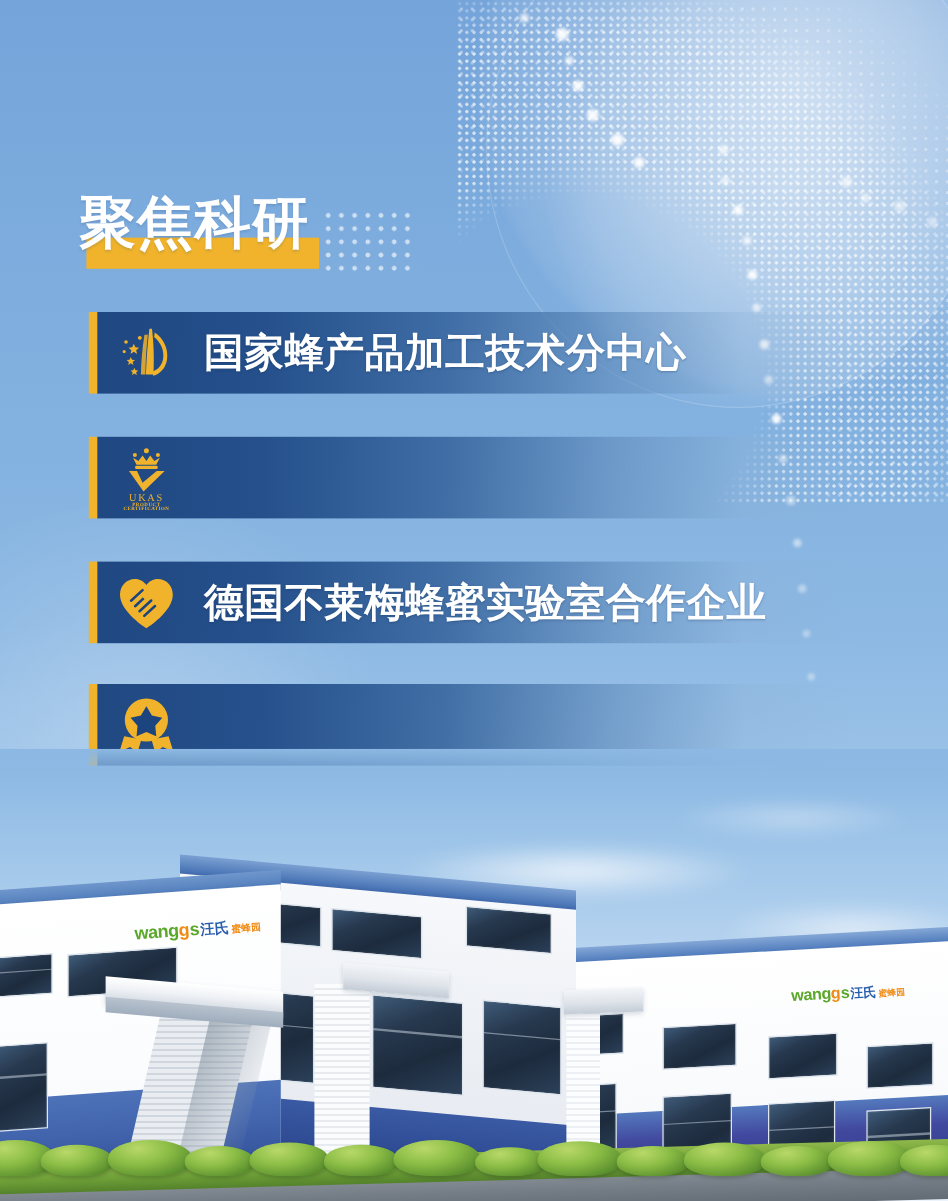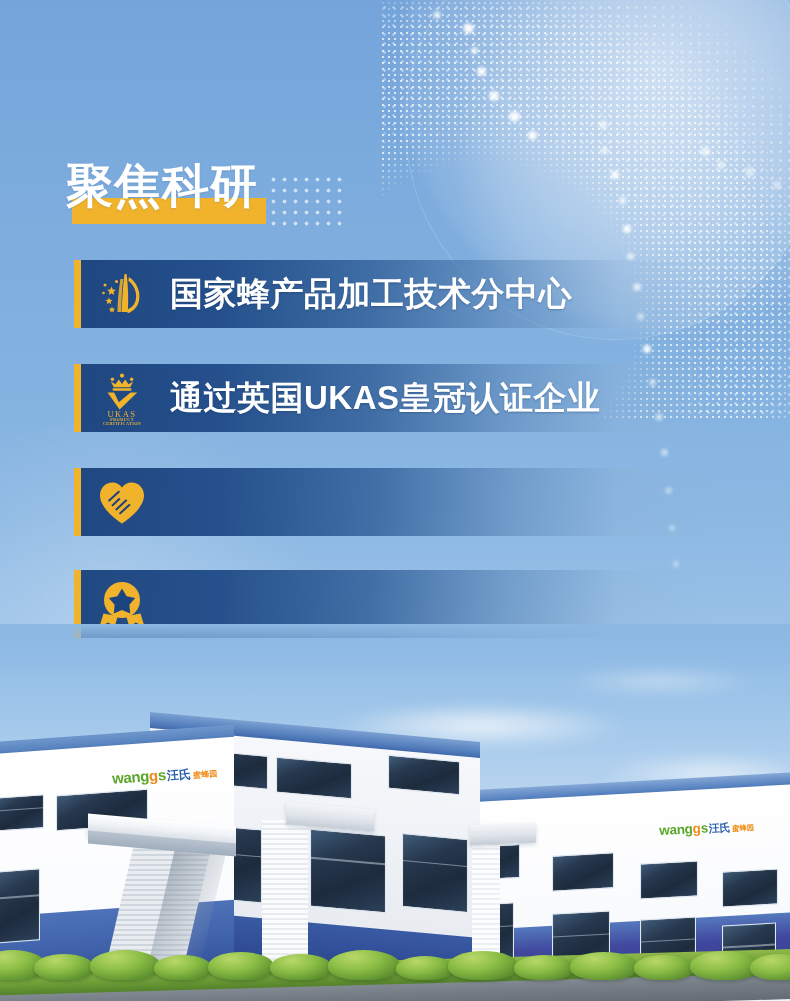--- a/index.html
+++ b/index.html
@@ -430,38 +430,38 @@
             <path d="M14.8 10.4 L17.8 16.2 L34.2 16.2 L37.2 10.4 L32.6 13.2 L29.2 8.6 L26 13.1 L22.8 8.6 L19.4 13.2 Z"></path>
             <rect x="16.6" y="17.2" width="18.8" height="2.6" rx="1"></rect>
 
             <path d="M11.5 21.5 L18.2 21.5 L22.8 31.2 L34.6 21.5 L41.2 21.5 L23.6 38.6 Z"></path>
           </g>
           <text x="26" y="46.2" text-anchor="middle" fill="#f0b32b" font-family="'Liberation Serif','DejaVu Serif',serif" font-size="8.6" letter-spacing="1.4">UKAS</text>
           <text x="26" y="50.4" text-anchor="middle" fill="#f0b32b" font-family="'Liberation Serif','DejaVu Serif',serif" font-size="4.1" letter-spacing=".5" font-weight="bold">PRODUCT</text>
           <text x="26" y="53.9" text-anchor="middle" fill="#f0b32b" font-family="'Liberation Serif','DejaVu Serif',serif" font-size="4.1" letter-spacing=".4" font-weight="bold">CERTIFICATION</text>
         </svg>
       </div>
-      <div class="label">通过英国UKAS皇冠认证企业</div>
     </div>
 
     <div class="feature" style="top:468px;">
       <div class="accent"></div>
       <div class="plate"></div>
       <div class="icon">
         <svg width="52" height="48" viewBox="0 0 52 48">
           <path d="M26 45.5 C26 45.5 4 31.8 4 17.6 C4 9.9 9.6 4.5 16.4 4.5 C20.6 4.5 23.9 6.6 26 9.6 C28.1 6.6 31.4 4.5 35.6 4.5 C42.4 4.5 48 9.9 48 17.6 C48 31.8 26 45.5 26 45.5 Z" fill="#f0b32b"></path>
             <g stroke="#1c447e" stroke-width="2.1" stroke-linecap="round" fill="none">
               <path d="M22.8 13.8 L13.2 22.6"></path>
               <path d="M26.5 18.0 L16.6 27.2"></path>
               <path d="M30.0 22.4 L20.3 31.4"></path>
               <path d="M33.2 27.0 L24.2 35.2"></path>
             </g>
             <path d="M26 9.6 C25.2 13.4 24.3 16.4 22.6 19.6 L26 22.6 C28.2 18.6 29.1 14.2 29.4 9.9 Z" fill="#f0b32b"></path>
         </svg>
       </div>
+      <div class="label">德国不莱梅蜂蜜实验室合作企业</div>
     </div>
 
     <div class="feature" style="top:570px;">
       <div class="accent"></div>
       <div class="plate"></div>
       <div class="icon">
         <svg width="50" height="50" viewBox="0 0 50 50">
           <g fill="#f0b32b">
             <path d="M6.5 34.5 L2.5 47.5 L11.4 43.4 L17.6 48 L20.8 37.2 Z"></path>
             <path d="M43.5 34.5 L47.5 47.5 L38.6 43.4 L32.4 48 L29.2 37.2 Z"></path>

